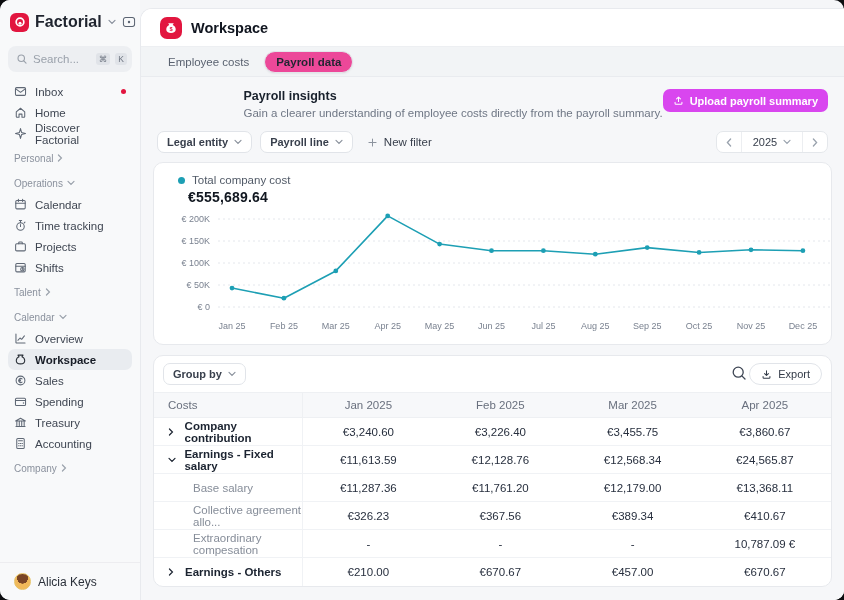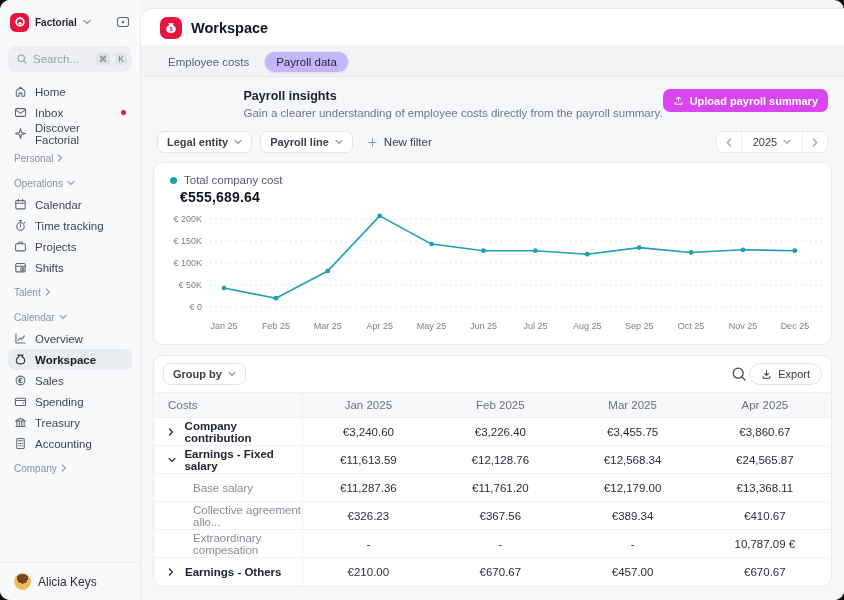--- a/index.html
+++ b/index.html
@@ -22,21 +22,21 @@
     display: flex; flex-direction: column;
     padding: 10px 8px 0 8px;
     position: relative;
   }
   .brand-row { display: flex; align-items: center; gap: 6px; padding: 0 2px; height: 24px; }
   .brand-logo {
     width: 19px; height: 19px; border-radius: 6px;
     background: #e2163f; display: flex; align-items: center; justify-content: center;
     flex: 0 0 19px;
   }
-  .brand-name { font-size: 10px; font-weight: 700; color: #1f242e; }
+  .brand-name { font-size: 16px; font-weight: 700; color: #1f242e; }
   .brand-caret { color: #8a919d; display: flex; }
   .panel-toggle { margin-left: auto; color: #5b6472; display: flex; cursor: pointer; }
   .search-box {
     margin-top: 12px; height: 26px; border-radius: 8px;
     background: #edeff2; display: flex; align-items: center;
     padding: 0 5px 0 8px; gap: 5px; color: #9aa1ab;
   }
   .search-box .ph { font-size: 11.5px; color: #9aa1ab; flex: 1; }
   .kbd {
     font-size: 8.5px; color: #6d7480; background: #e0e3e8;
@@ -84,22 +84,22 @@
     display: flex; align-items: center; justify-content: center;
   }
   .page-title { font-size: 14.5px; font-weight: 700; color: #10151f; }
   .tabs-band {
     height: 31px; background: #f2f4f6;
     border-top: 1px solid #edeff2; border-bottom: 1px solid #e9ebef;
     display: flex; align-items: center; gap: 4px; padding: 0 16px;
   }
   .tab { font-size: 11.5px; color: #5a6270; padding: 4px 11px; border-radius: 13px; cursor: pointer; }
   .tab.active {
-    background: #c4b5fd; color: #1f2530; border: 1px solid #e3e6ea;
-    box-shadow: 0 1px 2px rgba(16,24,40,.06); font-weight: 400;
+    background: #ec4899; color: #1f2530; border: 1px solid #e3e6ea;
+    box-shadow: 0 1px 2px rgba(16,24,40,.06); font-weight: 700;
   }
   .content { flex: 1; background: #f6f7f9; padding: 12px 12px 0 12px; overflow: hidden; }
   .insights-header { display: flex; justify-content: flex-end; align-items: flex-start; padding: 0 4px; }
   .insights-title { font-size: 12.5px; font-weight: 700; color: #18202c; }
   .insights-sub { font-size: 11.5px; color: #6f7785; margin-top: 4px; }
   .btn-primary {
     height: 23px; border-radius: 7px; background: #d946ef; color: #fff;
     border: none; display: flex; align-items: center; gap: 6px;
     font-size: 11px; font-weight: 700; padding: 0 10px; cursor: pointer;
     font-family: inherit;
@@ -123,31 +123,31 @@
   .year-nav .yseg { display: flex; align-items: center; justify-content: center; cursor: pointer; color: #9aa3ae; }
   .year-nav .yprev, .year-nav .ynext { width: 24px; }
   .year-nav .ycur {
     flex: 1; gap: 6px; font-size: 11px; color: #39404d;
     border-left: 1px solid #eceef1; border-right: 1px solid #eceef1;
   }
   
   .card {
     background: #fff; border: 1px solid #e7e9ed; border-radius: 10px;
   }
-  .chart-card { height: 183px; position: relative; margin-bottom: 10px; }
+  .chart-card { height: 183px; position: relative; margin-bottom: 10px; padding-left: 8px; }
   .legend { padding: 11px 0 0 16px; }
   .legend-row { display: flex; align-items: center; gap: 7px; }
   .legend-dot { width: 7px; height: 7px; border-radius: 50%; background: #1d9fb4; }
   .legend-label { font-size: 11.5px; color: #515a67; }
   .legend-value { font-size: 14px; font-weight: 700; color: #10161f; margin: 3px 0 0 10px; letter-spacing: .2px; }
   .chart-svg { display: block; margin-top: 2px; }
   
   .table-card { margin-bottom: 6px; overflow: hidden; }
   .table-toolbar { display: flex; justify-content: space-between; align-items: center; padding: 7px 9px; }
-  .toolbar-right { display: flex; align-items: center; gap: 0; }
+  .toolbar-right { display: flex; gap: 0; }
   .icon-btn { background: none; border: none; display: flex; color: #3e4654; cursor: pointer; padding: 2px; }
   .btn-export {
     height: 22px; border: 1px solid #e1e4e9; background: #fff; border-radius: 11px;
     display: flex; align-items: center; gap: 6px; padding: 0 11px;
     font-size: 11px; color: #333b48; cursor: pointer; font-family: inherit;
   }
   table.costs { width: 100%; border-collapse: collapse; font-size: 11.5px; table-layout: fixed; }
   table.costs th {
     background: #f7f8fa; height: 25px; font-weight: 400; color: #69707e;
     border-top: 1px solid #eef0f3; border-bottom: 1px solid #eef0f3;
@@ -201,34 +201,34 @@
       </span>
       <span class="ph">Search...</span>
       <span class="kbd">⌘</span>
       <span class="kbd">K</span>
     </div>
 
     <nav class="nav" id="sidebar-nav">
         <div class="nav-item">
           <span class="nico">
             <svg width="13" height="13" viewBox="0 0 16 16" fill="none" stroke="currentColor" stroke-width="1.3" stroke-linecap="round" stroke-linejoin="round">
-              <path d="M2.8 7.2 8 2.8l5.2 4.4V13a.8.8 0 0 1-.8.8H9.8V10H6.2v3.8H3.6a.8.8 0 0 1-.8-.8Z"></path>
-            </svg>
-          </span>
-          <span>Home</span>
-        </div>
-        <div class="nav-item">
-          <span class="nico">
-            <svg width="13" height="13" viewBox="0 0 16 16" fill="none" stroke="currentColor" stroke-width="1.3" stroke-linecap="round" stroke-linejoin="round">
               <rect x="1.8" y="3.2" width="12.4" height="9.6" rx="1.4"></rect>
               <path d="M2.2 4.8 8 9l5.8-4.2"></path>
             </svg>
           </span>
           <span>Inbox</span>
           <span class="dot"></span>
+        </div>
+        <div class="nav-item">
+          <span class="nico">
+            <svg width="13" height="13" viewBox="0 0 16 16" fill="none" stroke="currentColor" stroke-width="1.3" stroke-linecap="round" stroke-linejoin="round">
+              <path d="M2.8 7.2 8 2.8l5.2 4.4V13a.8.8 0 0 1-.8.8H9.8V10H6.2v3.8H3.6a.8.8 0 0 1-.8-.8Z"></path>
+            </svg>
+          </span>
+          <span>Home</span>
         </div>
         <div class="nav-item">
           <span class="nico">
             <svg width="13" height="13" viewBox="0 0 16 16" fill="none" stroke="currentColor" stroke-width="1.3" stroke-linecap="round" stroke-linejoin="round">
               <path d="M8 1.9 9.3 6.7 14.1 8 9.3 9.3 8 14.1 6.7 9.3 1.9 8 6.7 6.7Z"></path>
             </svg>
           </span>
           <span>Discover Factorial</span>
         </div>
         <div class="nav-section">

